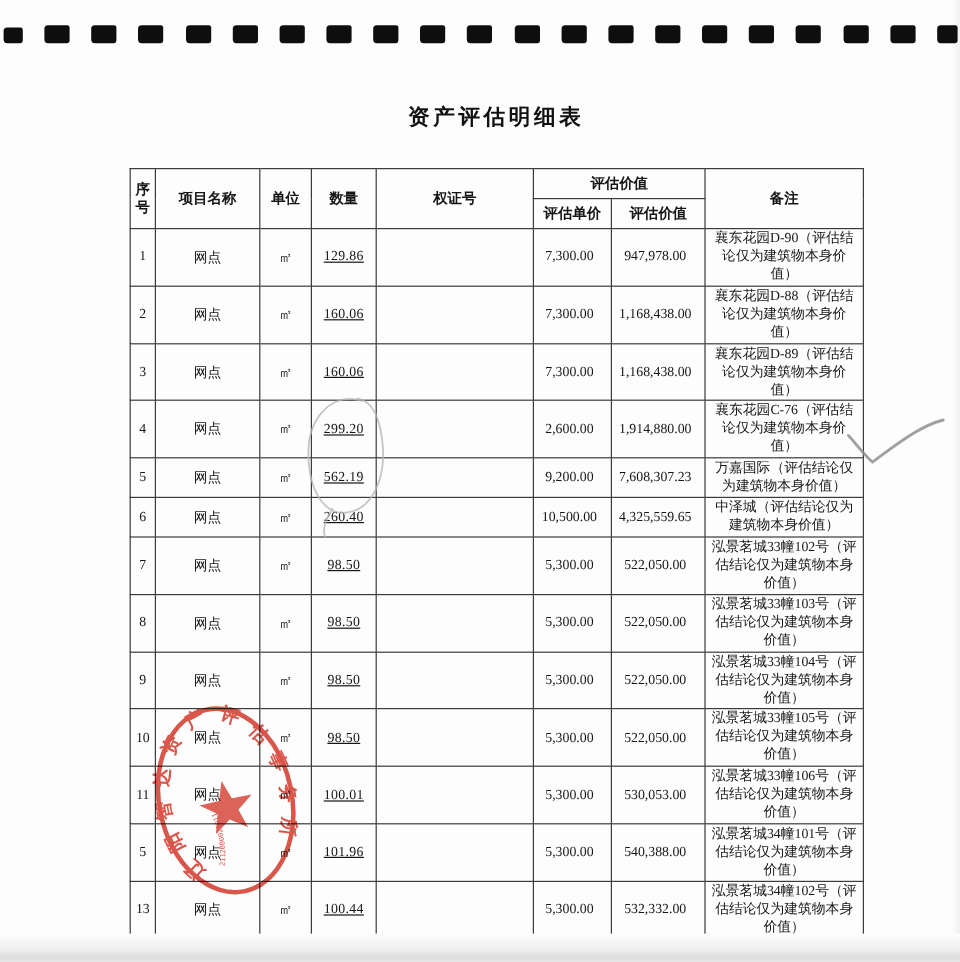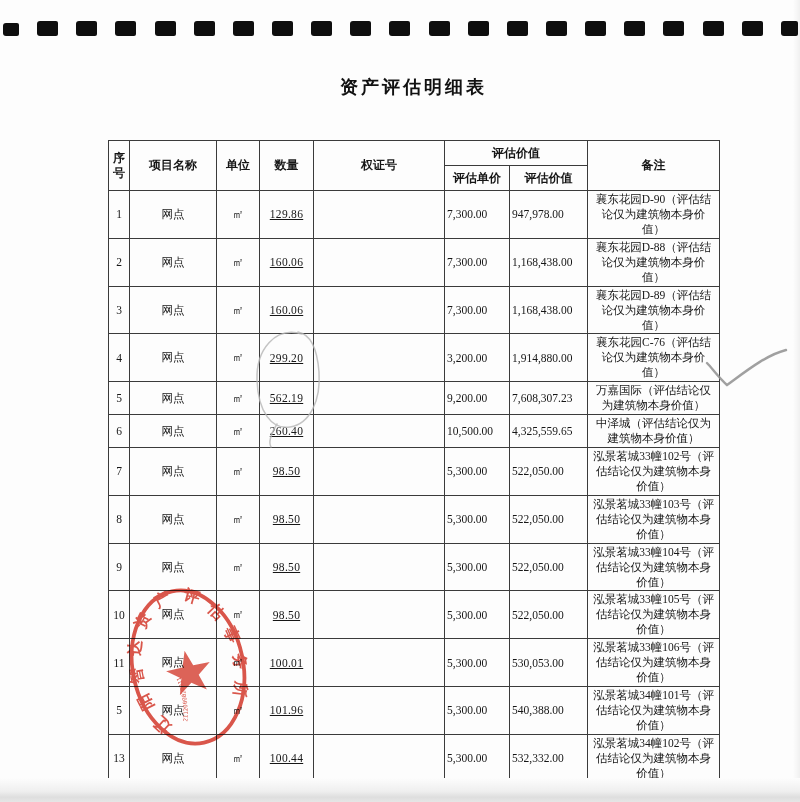--- a/index.html
+++ b/index.html
@@ -10,40 +10,40 @@
     color:#1c1c1c;
   }
   .page{position:absolute;inset:0;}
   
   .binding{position:absolute;top:21px;left:3px;right:2px;display:flex;justify-content:space-between;}
   .hole{width:21px;height:15px;background:#0e0e0e;border-radius:3px 2px 2px 3px;}
   .hole:first-child{width:16px;height:13px;margin-top:2px;}
   .hole:last-child{width:17px;}
   
   .title{
-    position:absolute;top:75px;left:108px;width:611px;text-align:center;
+    position:absolute;top:85px;left:108px;width:611px;text-align:center;
     font-size:18px;font-weight:bold;letter-spacing:3px;color:#111;
   }
   .meta{
     position:absolute;top:113px;left:109px;width:610px;
     display:flex;justify-content:space-between;align-items:flex-end;
     font-size:11px;color:#222;
   }
   
   table.asset{
     position:absolute;top:140px;left:108px;width:611px;height:557px;
     border-collapse:collapse;table-layout:fixed;
   }
   .asset th,.asset td{
     border:1px solid #3b3b3b;padding:0 2px;text-align:center;
     overflow:hidden;color:#161616;
   }
   .asset thead th{font-size:12px;font-weight:bold;line-height:1.25;height:24px;}
   .asset tbody td{font-size:11.5px;}
-  td.c-price,td.c-value{text-align:left;padding-right:7px;}
+  td.c-price,td.c-value{text-align:center;padding-right:7px;}
   td.c-note{font-size:10.5px;line-height:1.3;padding:1px 3px;margin-left:33px;}
   td.c-qty{letter-spacing:.3px;text-decoration:underline;}
   
   .stamp{
     position:absolute;left:119px;top:577px;width:138px;height:180px;
     transform:rotate(-12deg);opacity:.85;mix-blend-mode:multiply;
     pointer-events:none;
   }
   
   .overlay{position:absolute;inset:0;pointer-events:none;}
@@ -145,21 +145,21 @@
           <td class="c-price">7,300.00</td>
           <td class="c-value">1,168,438.00</td>
           <td class="c-note">襄东花园D-89（评估结论仅为建筑物本身价值）</td>
         </tr>
         <tr>
           <td class="c-seq">4</td>
           <td class="c-name">网点</td>
           <td class="c-unit">㎡</td>
           <td class="c-qty">299.20</td>
           <td class="c-cert"></td>
-          <td class="c-price">3,200.00</td>
+          <td class="c-price">2,600.00</td>
           <td class="c-value">1,914,880.00</td>
           <td class="c-note">襄东花园C-76（评估结论仅为建筑物本身价值）</td>
         </tr>
         <tr>
           <td class="c-seq">5</td>
           <td class="c-name">网点</td>
           <td class="c-unit">㎡</td>
           <td class="c-qty">562.19</td>
           <td class="c-cert"></td>
           <td class="c-price">9,200.00</td>

